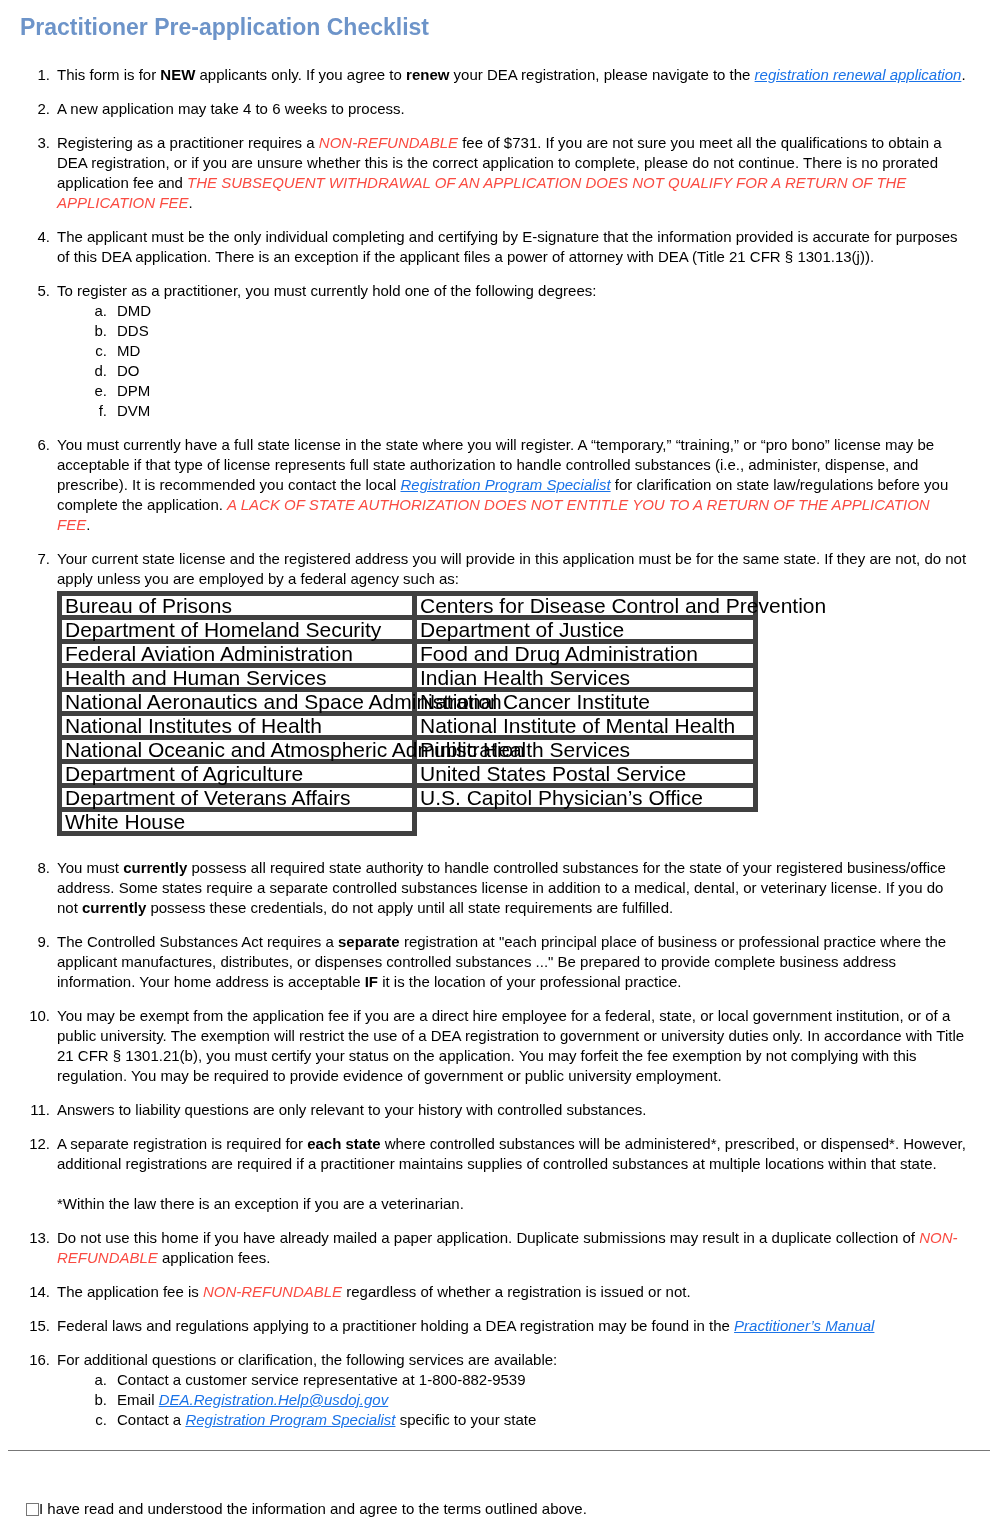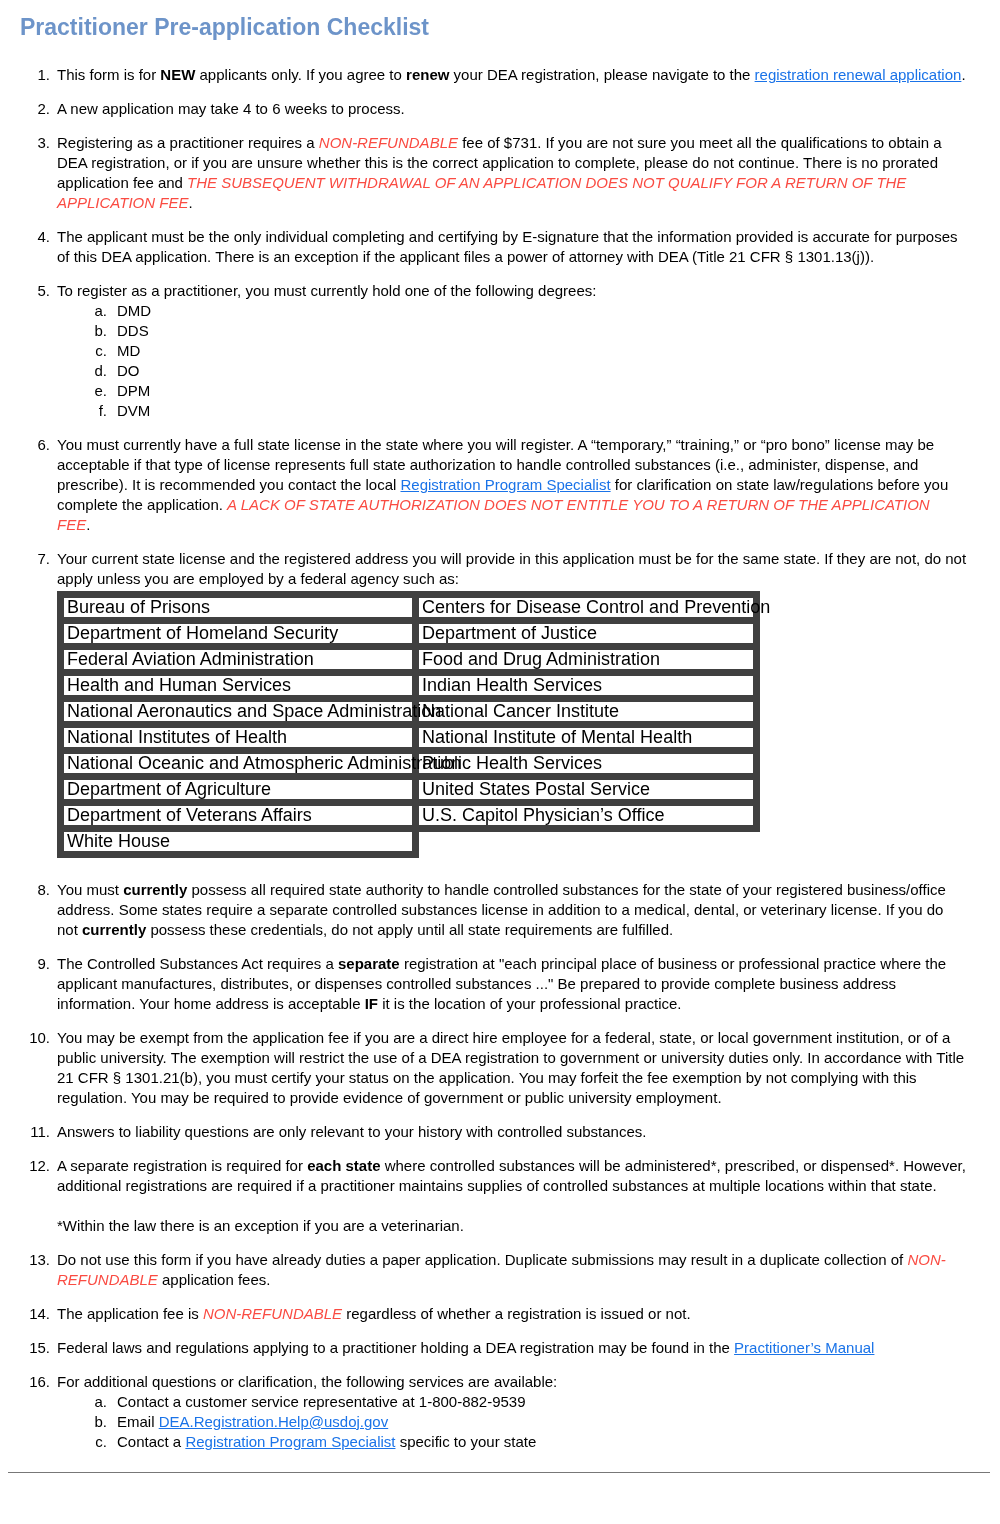--- a/index.html
+++ b/index.html
@@ -48,38 +48,39 @@
   .run-b{font-weight:bold;}
   .run-red{
     color:var(--alert-red);
     font-weight:normal;
     font-style:italic;
   }
   .lnk{
     color:var(--link-blue);
     text-decoration:underline;
     cursor:pointer;
+    font-style:italic;
   }
   .sublist{margin:0;}
   .subitem{display:flex;}
   .sub-letter{
     flex:none;
     width:50px;
     text-align:right;
   }
   .sub-text{padding-left:10px;}
   table.agency-table{
     border-collapse:collapse;
     margin:2px 0 8px 0;
   }
   table.agency-table td{
-    border:7px solid #404040;
+    border:5px solid #404040;
     padding:0 3px;
     height:20px;
-    font-size:18px;
+    font-size:21px;
     line-height:19px;
     white-space:nowrap;
   }
   td.col-a{width:355px;max-width:355px;}
   td.col-b{width:341px;max-width:341px;}
   .divider{
     border:none;
     border-top:1px solid #777;
     margin:20px 0 13px -12px;
     width:calc(100% + 26px);
@@ -246,21 +247,21 @@
       <div class="item">
         <span class="item-num">12.</span>
         <div class="item-body">
           <div class="para"><span>A separate registration is required for </span><span class="run-b">each state</span><span> where controlled substances will be administered*, prescribed, or dispensed*. However, additional registrations are required if a practitioner maintains supplies of controlled substances at multiple locations within that state.</span></div>
           <div class="para para-gap"><span>*Within the law there is an exception if you are a veterinarian.</span></div>
         </div>
       </div>
       <div class="item">
         <span class="item-num">13.</span>
         <div class="item-body">
-          <div class="para"><span>Do not use this form if you have already duties a paper application. Duplicate submissions may result in a duplicate collection of </span><span class="run-red">NON-REFUNDABLE</span><span> application fees.</span></div>
+          <div class="para"><span>Do not use this home if you have already mailed a paper application. Duplicate submissions may result in a duplicate collection of </span><span class="run-red">NON-REFUNDABLE</span><span> application fees.</span></div>
         </div>
       </div>
       <div class="item">
         <span class="item-num">14.</span>
         <div class="item-body">
           <div class="para"><span>The application fee is </span><span class="run-red">NON-REFUNDABLE</span><span> regardless of whether a registration is issued or not.</span></div>
         </div>
       </div>
       <div class="item">
         <span class="item-num">15.</span>

